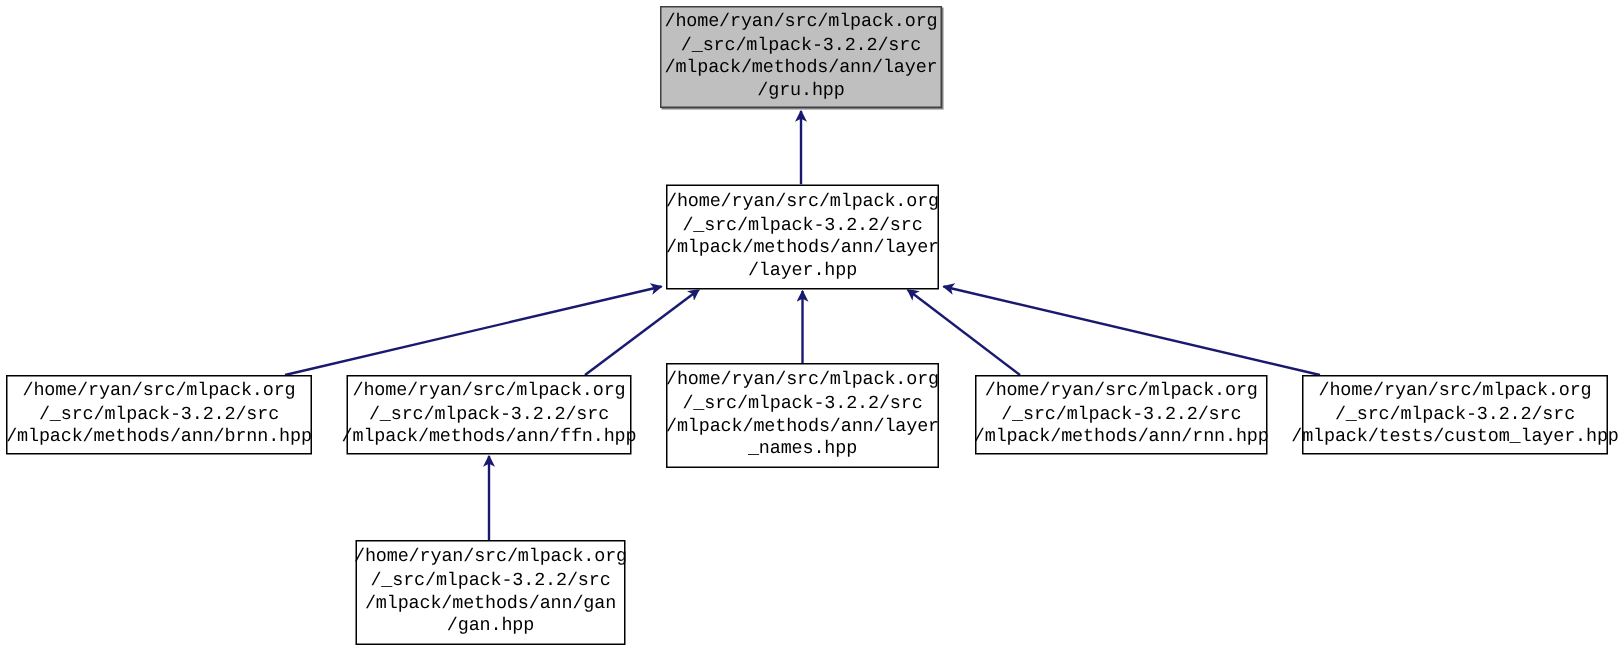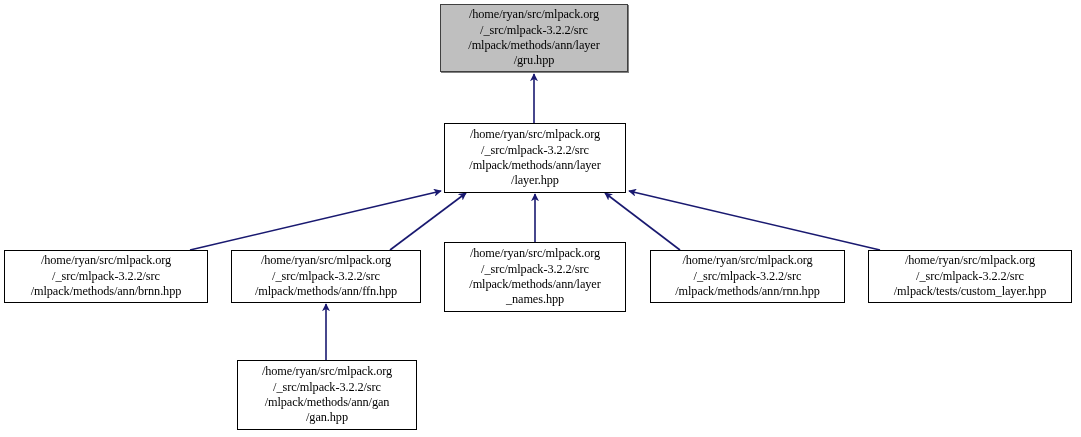--- a/index.html
+++ b/index.html
@@ -5,21 +5,21 @@
   html, body {
     margin: 0;
     padding: 0;
     background: #ffffff;
   }
   #graph {
     position: relative;
     width: 1081px;
     height: 437px;
     background: #ffffff;
-    font-family: Liberation Serif, serif;
+    font-family: Liberation Mono, monospace;
     overflow: hidden;
   }
   #edges {
     position: absolute;
     left: 0;
     top: 0;
     width: 1081px;
     height: 437px;
     pointer-events: none;
   }

